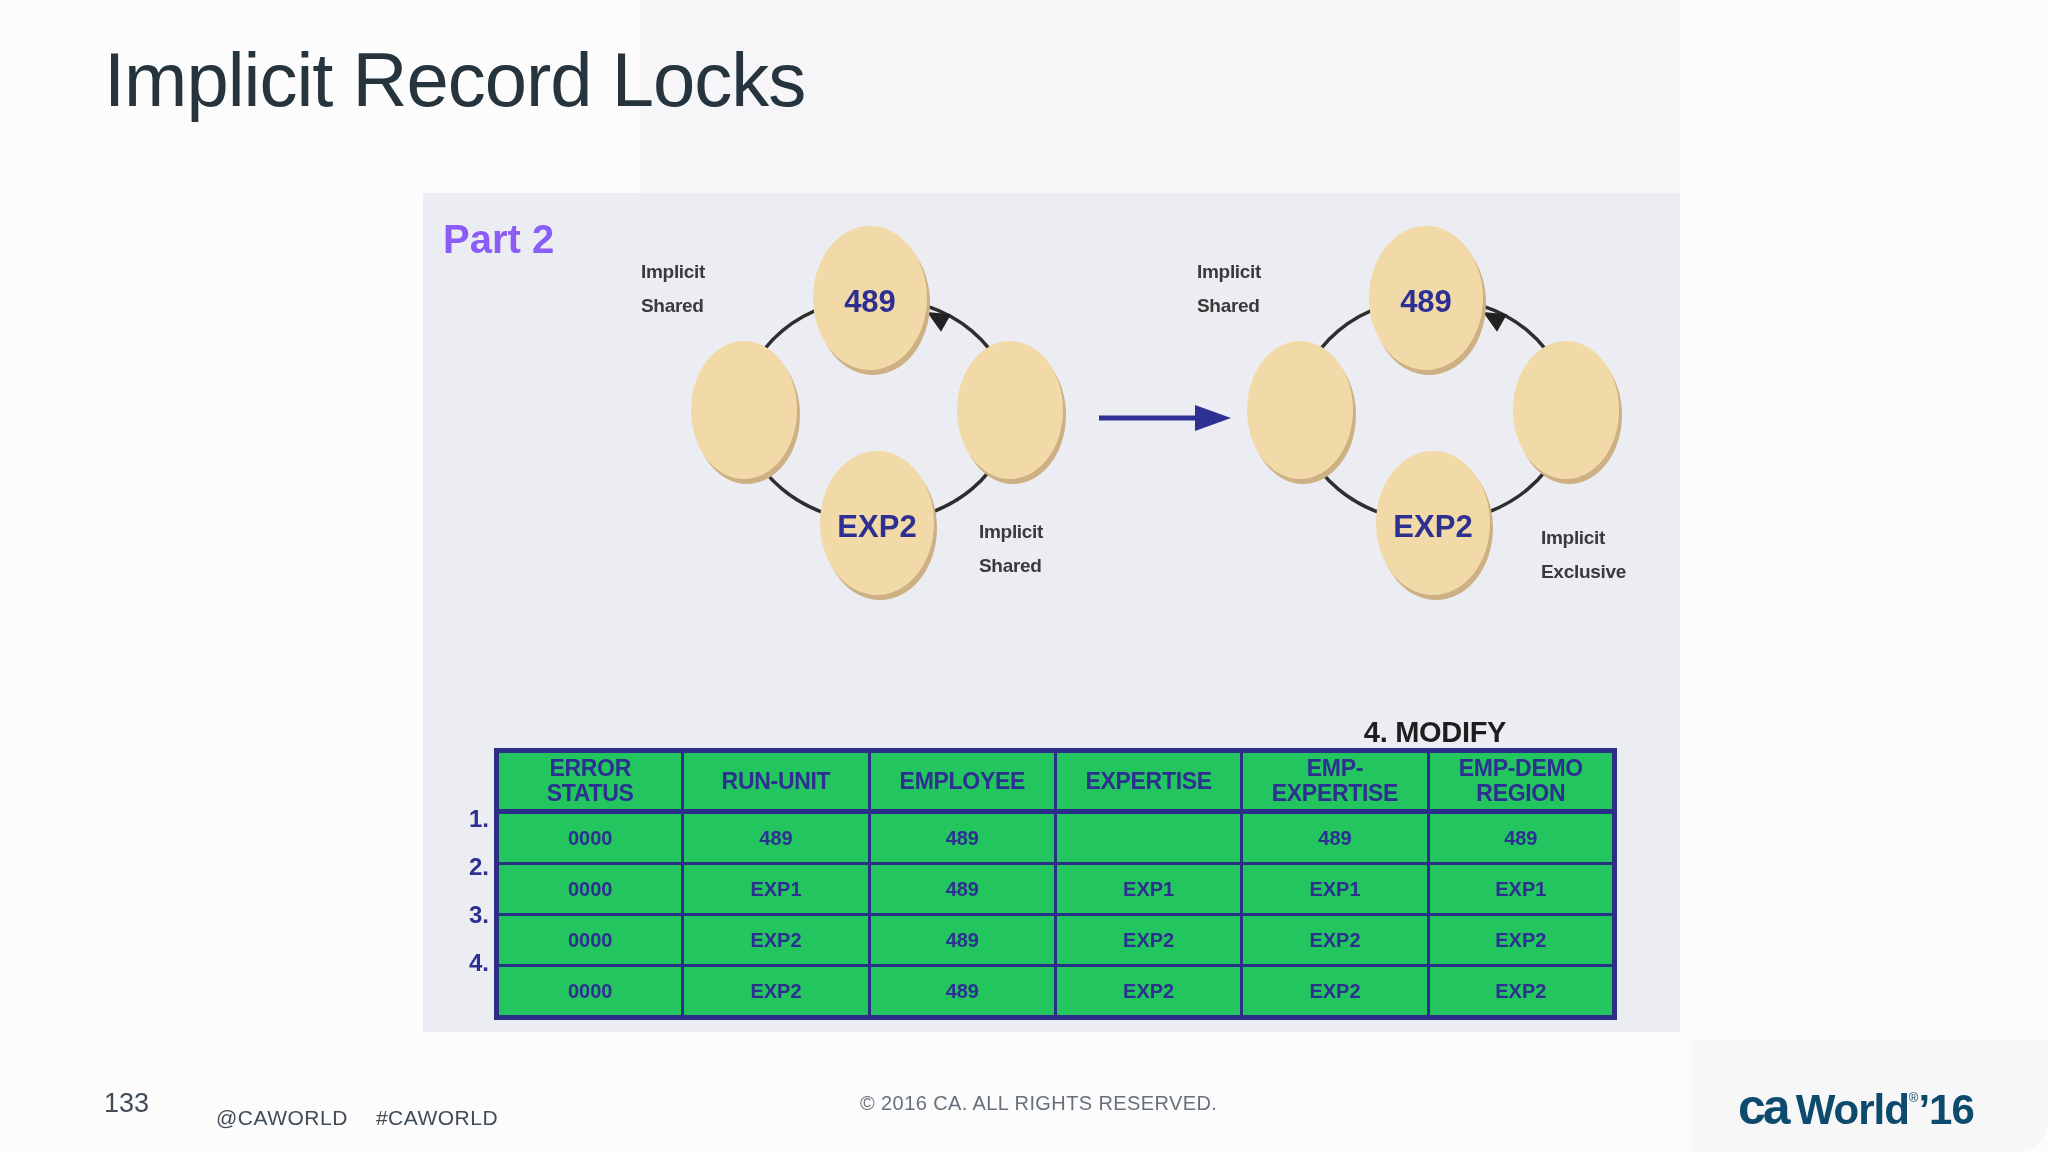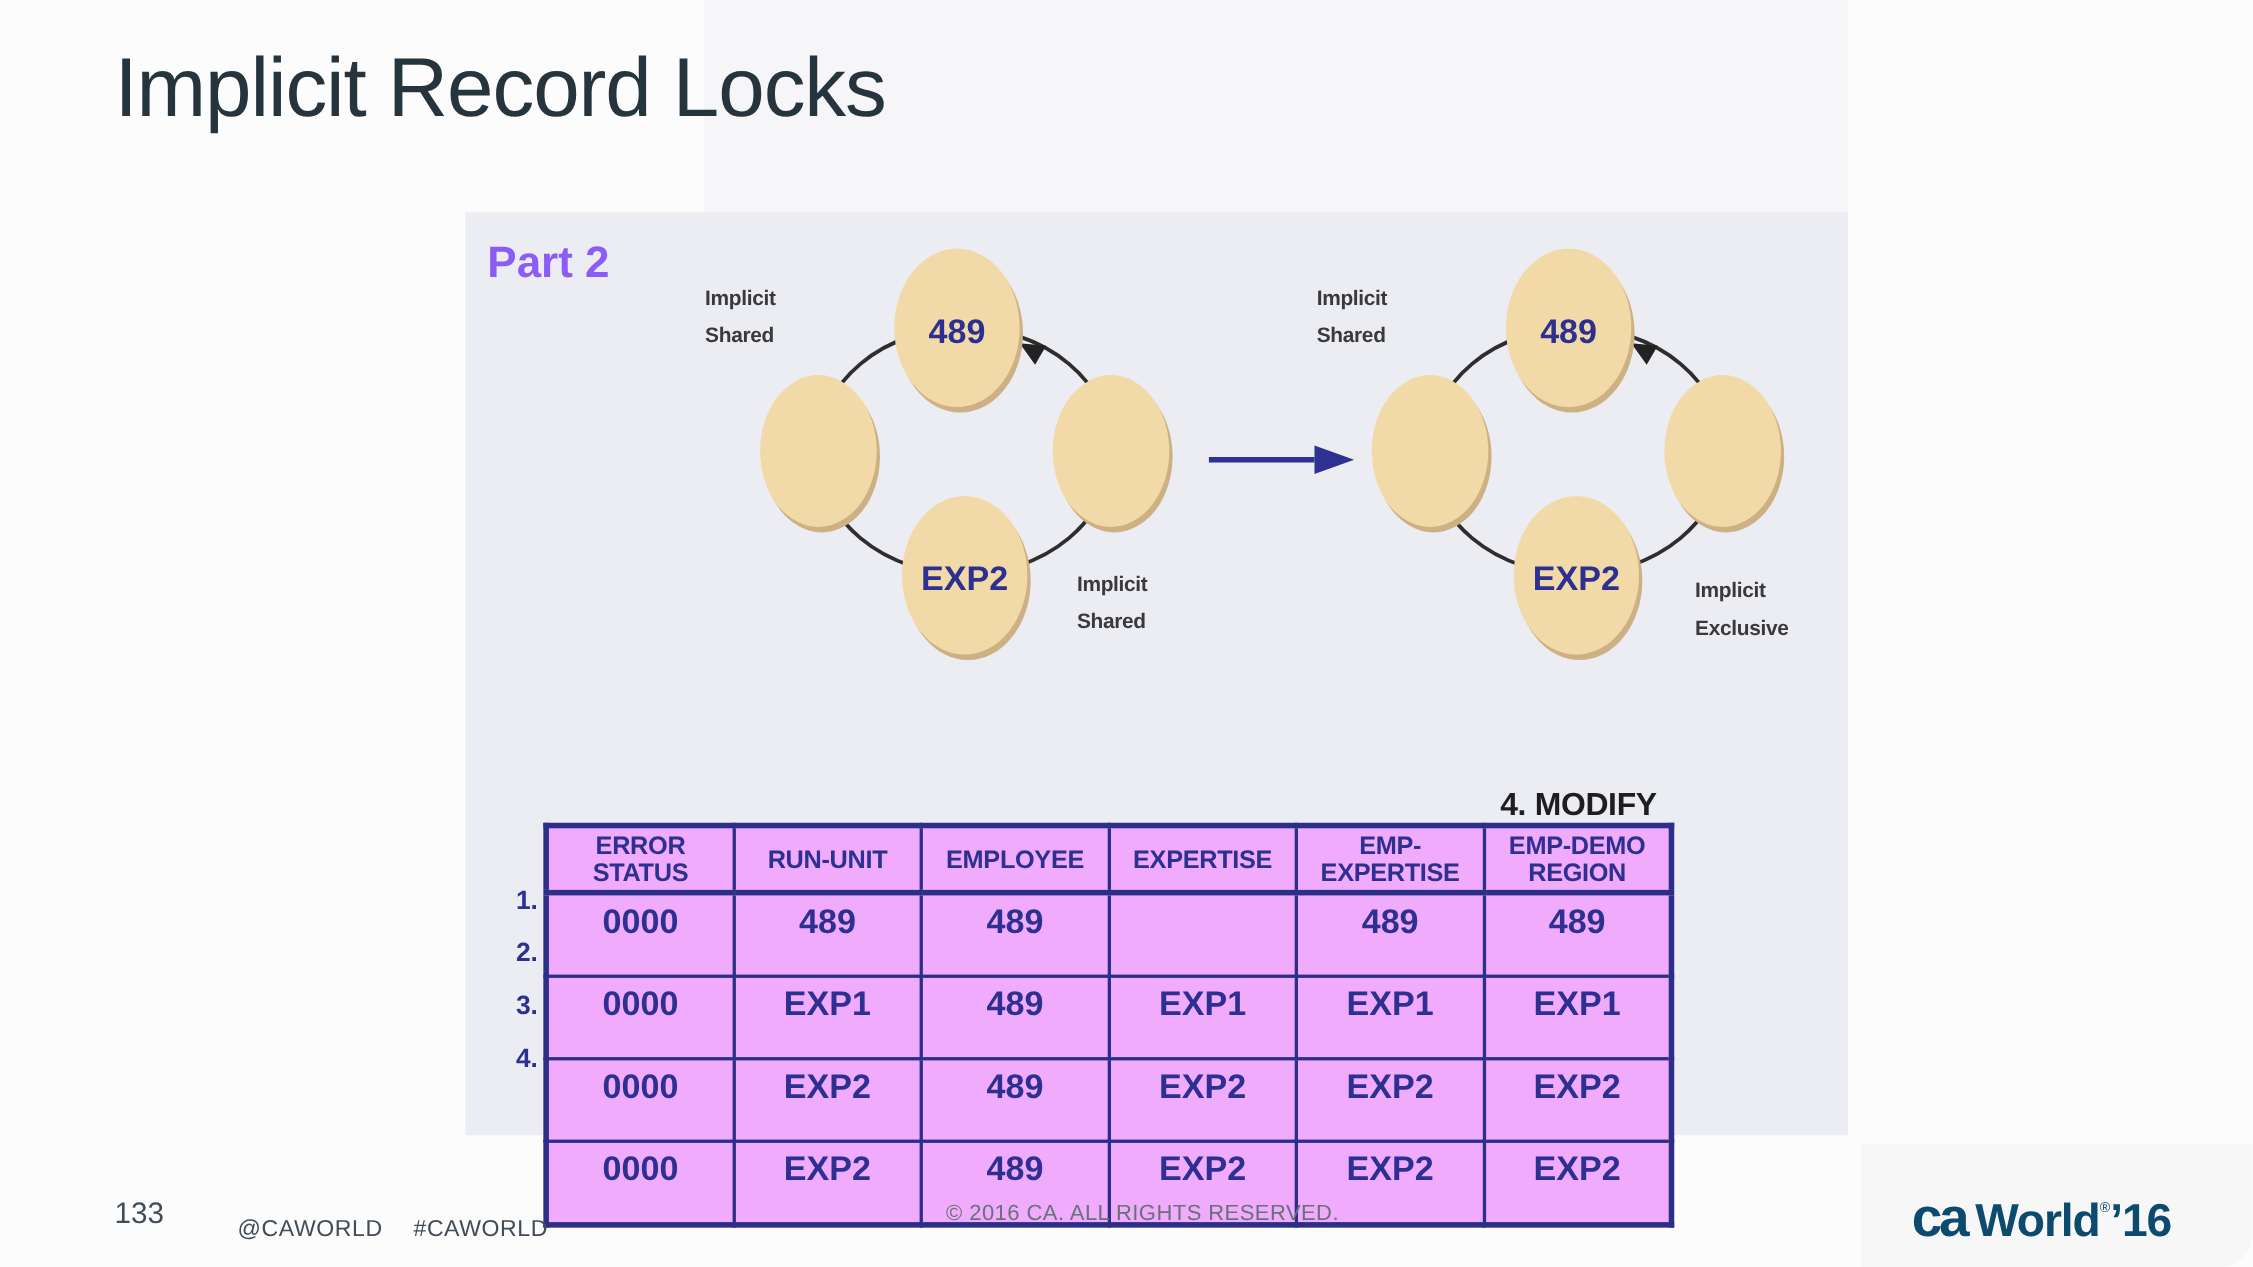--- a/index.html
+++ b/index.html
@@ -38,33 +38,33 @@
     position:absolute;width:300px;text-align:center;font-size:29px;font-weight:700;
     color:#1e1e1e;line-height:38px;white-space:pre-line;letter-spacing:-0.3px;
   }
   #d0-caption{left:324px;top:490px;}
   #d1-caption{left:862px;top:520px;}
 
   #transition-arrow{left:672px;top:205px;width:140px;height:40px;}
 
   
   #lock-table{
-    position:absolute;left:71px;top:555px;width:1028px;
-    border-collapse:collapse;table-layout:fixed;background:#f0abfc;
+    position:absolute;left:71px;top:555px;width:1123px;
+    border-collapse:collapse;table-layout:fixed;background:#22c55e;
     border:5px solid #2c2f87;
   }
   #lock-table th,#lock-table td{
     border:3px solid #2c2f87;text-align:center;vertical-align:middle;
     color:#2d3091;font-weight:700;overflow:hidden;
   }
   #lock-table th{
     height:56px;font-size:23px;line-height:25px;white-space:pre-line;
     letter-spacing:-0.3px;border-bottom-width:5px;padding:0;
   }
-  #lock-table td{height:48px;font-size:31px;padding:0 0 24px 0;}
+  #lock-table td{height:48px;font-size:20px;padding:0 0 0 0;}
   .row-num{
     position:absolute;width:30px;left:36px;text-align:right;
     font-size:24px;font-weight:700;color:#2d3091;
   }
 
   
   #page-number{left:104px;top:1088px;font-size:27px;color:#414c57;}
   #social{left:216px;top:1106px;font-size:21px;color:#414c57;letter-spacing:0.5px;}
   #social span{margin-right:28px;}
   #copyright{left:860px;top:1092px;font-size:20px;color:#68717b;letter-spacing:0.4px;}

